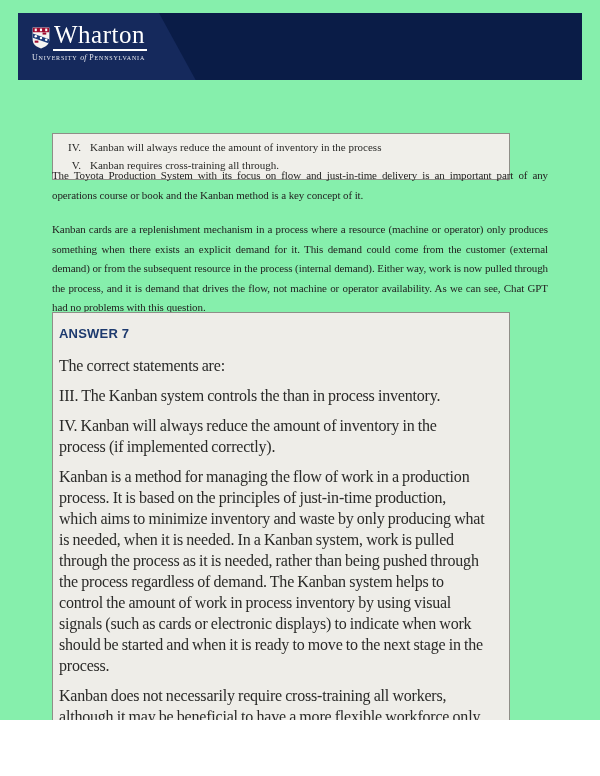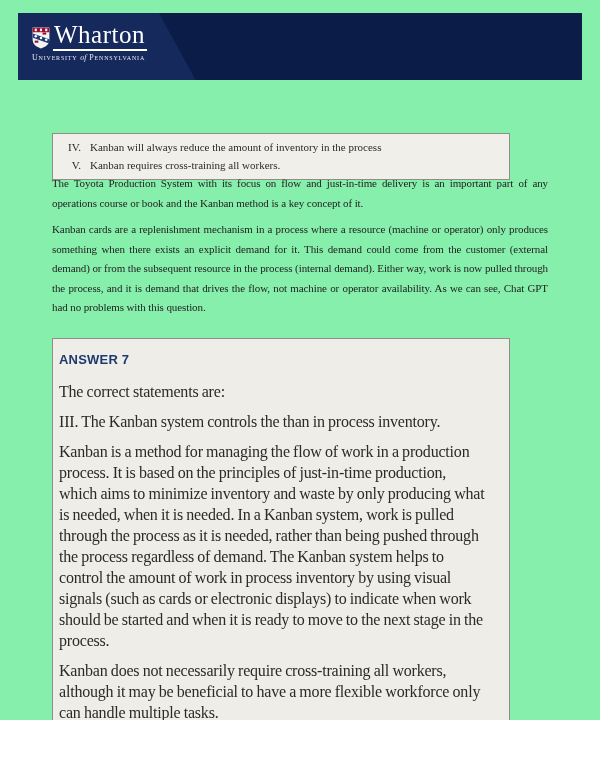--- a/index.html
+++ b/index.html
@@ -83,27 +83,27 @@
   .body-para {
     position: absolute;
     left: 52px;
     width: 496px;
     font-size: 11px;
     line-height: 19.5px;
     text-align: justify;
     color: #232321;
     letter-spacing: -0.1px;
   }
-  .para-1 { top: 166px; margin-top: 8px; }
+  .para-1 { top: 166px; }
   .para-2 { top: 220px; }
 
   
   .answer-box {
     position: absolute;
-    left: 52px; top: 338px;
+    left: 52px; top: 312px;
     width: 458px;
     min-height: 349px;
     background: #eeede8;
     border: 1px solid #8f8e88;
     padding: 13px 24px 10px 6px;
   }
   .answer-title {
     font-family: "Liberation Sans", sans-serif;
     font-weight: bold;
     font-size: 13px;
@@ -169,30 +169,31 @@
     </div>
   </div>
 
   <div class="stmt-box">
     <div class="stmt-row">
       <span class="stmt-num">IV.</span>
       <span class="stmt-text">Kanban will always reduce the amount of inventory in the process</span>
     </div>
     <div class="stmt-row">
       <span class="stmt-num">V.</span>
-      <span class="stmt-text">Kanban requires cross-training all workers.</span>
+      <span class="stmt-text">Kanban requires cross-training all through.</span>
     </div>
   </div>
 
   <div class="body-para para-1">The Toyota Production System with its focus on flow and just-in-time delivery is an important part of any operations course or book and the Kanban method is a key concept of it.</div>
   <div class="body-para para-2">Kanban cards are a replenishment mechanism in a process where a resource (machine or operator) only produces something when there exists an explicit demand for it. This demand could come from the customer (external demand) or from the subsequent resource in the process (internal demand). Either way, work is now pulled through the process, and it is demand that drives the flow, not machine or operator availability. As we can see, Chat GPT had no problems with this question.</div>
 
   <div class="answer-box">
     <div class="answer-title">ANSWER 7</div>
     <p class="answer-para">The correct statements are:</p>
     <p class="answer-para">III. The Kanban system controls the than in process inventory.</p>
+    <p class="answer-para">IV. Kanban will always reduce the amount of inventory in the process (if implemented correctly).</p>
     <p class="answer-para">Kanban is a method for managing the flow of work in a production process. It is based on the principles of just-in-time production, which aims to minimize inventory and waste by only producing what is needed, when it is needed. In a Kanban system, work is pulled through the process as it is needed, rather than being pushed through the process regardless of demand. The Kanban system helps to control the amount of work in process inventory by using visual signals (such as cards or electronic displays) to indicate when work should be started and when it is ready to move to the next stage in the process.</p>
     <p class="answer-para">Kanban does not necessarily require cross-training all workers, although it may be beneficial to have a more flexible workforce only can handle multiple tasks.</p>
   </div>
 
   <div class="page-number">16</div>
 
 </div>
 
 </body></html>

